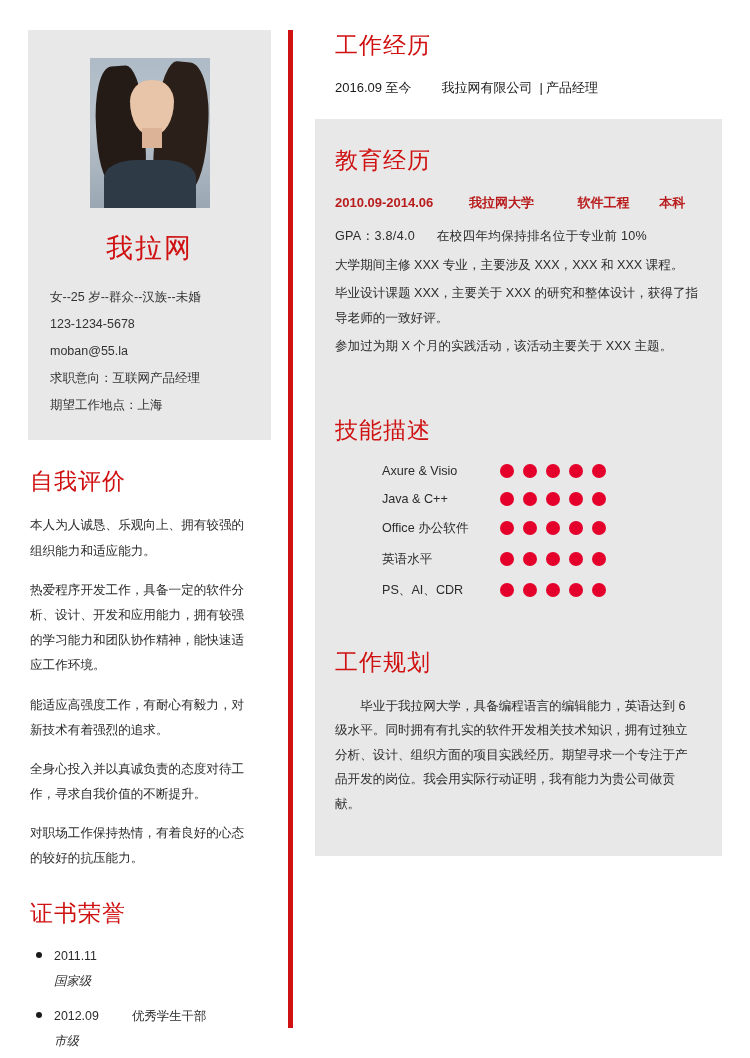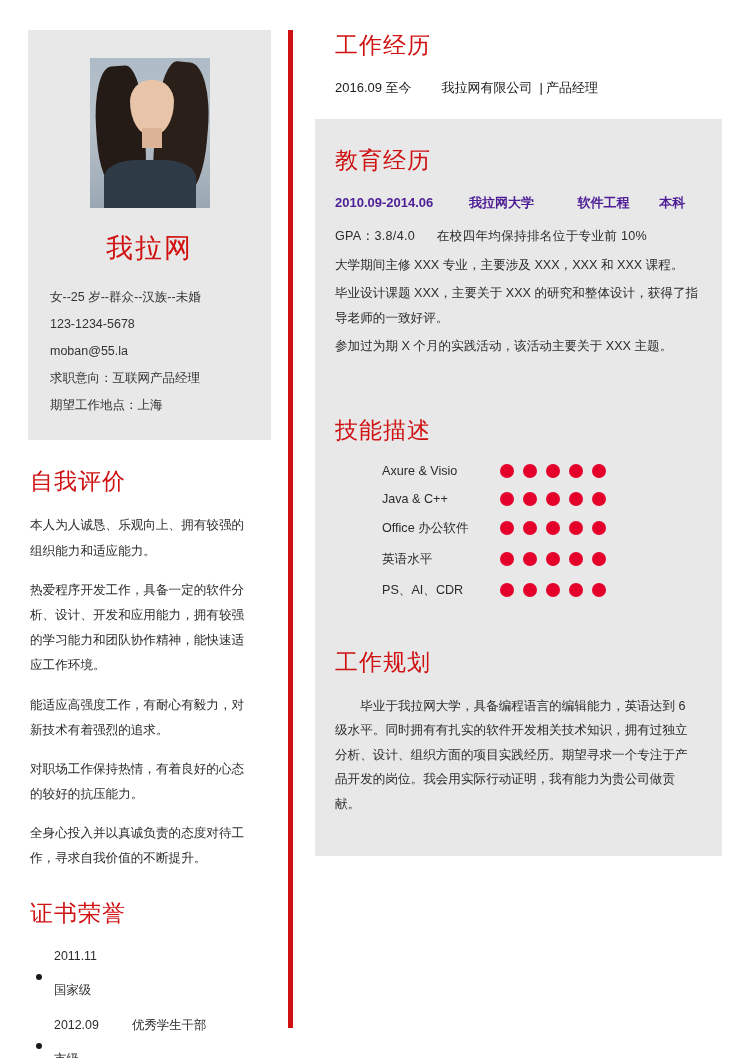--- a/index.html
+++ b/index.html
@@ -124,21 +124,21 @@
   }
 
   .cert-list {
     margin-top: 16px;
     font-size: 12.4px;
     color: #2b2b2b;
     line-height: 1.9;
   }
   .cert-item {
     display: flex;
-    align-items: center;
+    align-items: flex-start;
     margin-bottom: 11px;
   }
   .bullet {
     width: 6px;
     height: 6px;
     background: #1b1b1b;
     border-radius: 50%;
     margin: 7px 12px 0 6px;
     flex: none;
   }
@@ -147,21 +147,22 @@
   }
   .cert-row1 {
     display: flex;
   }
   .cert-date {
     width: 78px;
     flex: none;
   }
   .cert-name { flex: 1; }
   .cert-level {
-    margin-top: 11px;
+    margin-top: 2px;
+    font-style: italic;
   }
 
   
   .divider {
     position: absolute;
     left: 288px;
     top: 30px;
     width: 5px;
     height: 998px;
     background: #cf1111;
@@ -197,21 +198,21 @@
     font-size: 12.6px;
     color: #2b2b2b;
     line-height: 1.95;
   }
   .job-body p { margin: 0 0 6px 0; }
 
   .edu-head {
     margin-top: 18px;
     font-size: 13px;
     font-weight: bold;
-    color: #4c1d95;
+    color: #b91c1c;
   }
   .edu-head span.date { margin-right: 32px; }
   .edu-head span.school { margin-right: 40px; }
   .edu-head span.major { margin-right: 26px; }
   .edu-body {
     margin-top: 12px;
     font-size: 12.6px;
     color: #2b2b2b;
     line-height: 1.95;
   }
@@ -276,22 +277,22 @@
         <div>期望工作地点：上海</div>
       </div>
     </div>
 
     <div class="left-section">
       <h2 class="sec-title">自我评价</h2>
       <div class="eval-body">
         <p>本人为人诚恳、乐观向上、拥有较强的组织能力和适应能力。</p>
         <p>热爱程序开发工作，具备一定的软件分析、设计、开发和应用能力，拥有较强的学习能力和团队协作精神，能快速适应工作环境。</p>
         <p>能适应高强度工作，有耐心有毅力，对新技术有着强烈的追求。</p>
+        <p>全身心投入并以真诚负责的态度对待工作，寻求自我价值的不断提升。</p>
         <p>对职场工作保持热情，有着良好的心态的较好的抗压能力。</p>
-        <p>全身心投入并以真诚负责的态度对待工作，寻求自我价值的不断提升。</p>
       </div>
     </div>
 
     <div class="left-section">
       <h2 class="sec-title">证书荣誉</h2>
       <div class="cert-list">
 
         <div class="cert-item">
           <span class="bullet"></span>
           <span class="cert-text">

